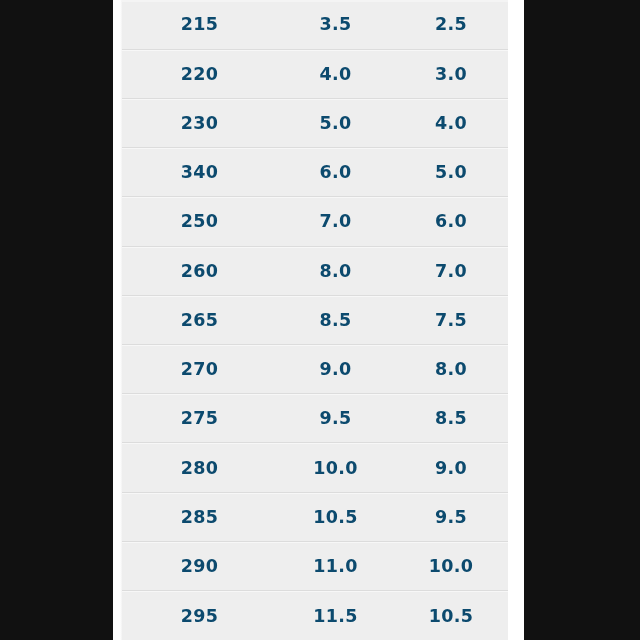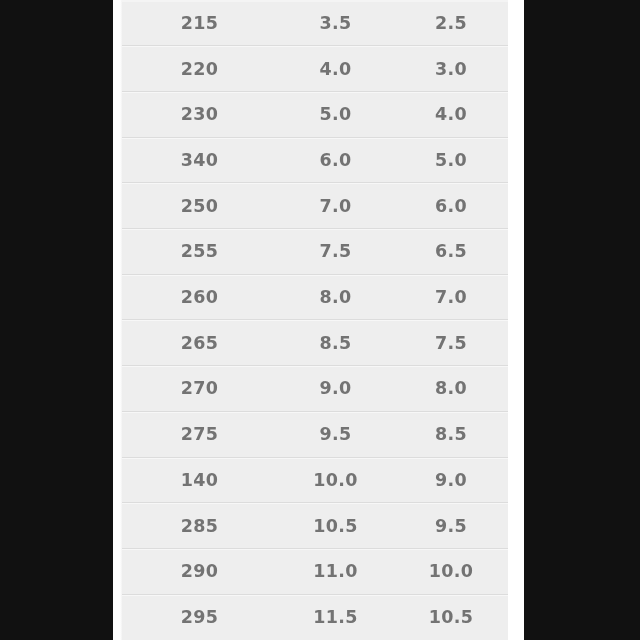--- a/index.html
+++ b/index.html
@@ -47,21 +47,21 @@
     height: 37.4px;
   }
 
   #size-table td {
     height: 28px;
     padding: 0;
     margin: 0;
     text-align: center;
     vertical-align: middle;
     background: #eeeeee;
-    color: #737373;
+    color: #0c4a6e;
     font-family: "DejaVu Sans", sans-serif;
     font-size: 17.5px;
     font-weight: 600;
     letter-spacing: 0.3px;
     border-bottom: 1px solid #dcdcdc;
     box-shadow: inset 0 1px 0 #f7f7f7;
   }
 
   
   #size-table col.col-size  { width: 155px; }
@@ -125,46 +125,41 @@
           <td>340</td>
           <td>6.0</td>
           <td>5.0</td>
         </tr>
         <tr>
           <td>250</td>
           <td>7.0</td>
           <td>6.0</td>
         </tr>
         <tr>
-          <td>255</td>
-          <td>7.5</td>
-          <td>6.5</td>
-        </tr>
-        <tr>
           <td>260</td>
           <td>8.0</td>
           <td>7.0</td>
         </tr>
         <tr>
           <td>265</td>
           <td>8.5</td>
           <td>7.5</td>
         </tr>
         <tr>
           <td>270</td>
           <td>9.0</td>
           <td>8.0</td>
         </tr>
         <tr>
           <td>275</td>
           <td>9.5</td>
           <td>8.5</td>
         </tr>
         <tr>
-          <td>140</td>
+          <td>280</td>
           <td>10.0</td>
           <td>9.0</td>
         </tr>
         <tr>
           <td>285</td>
           <td>10.5</td>
           <td>9.5</td>
         </tr>
         <tr>
           <td>290</td>

